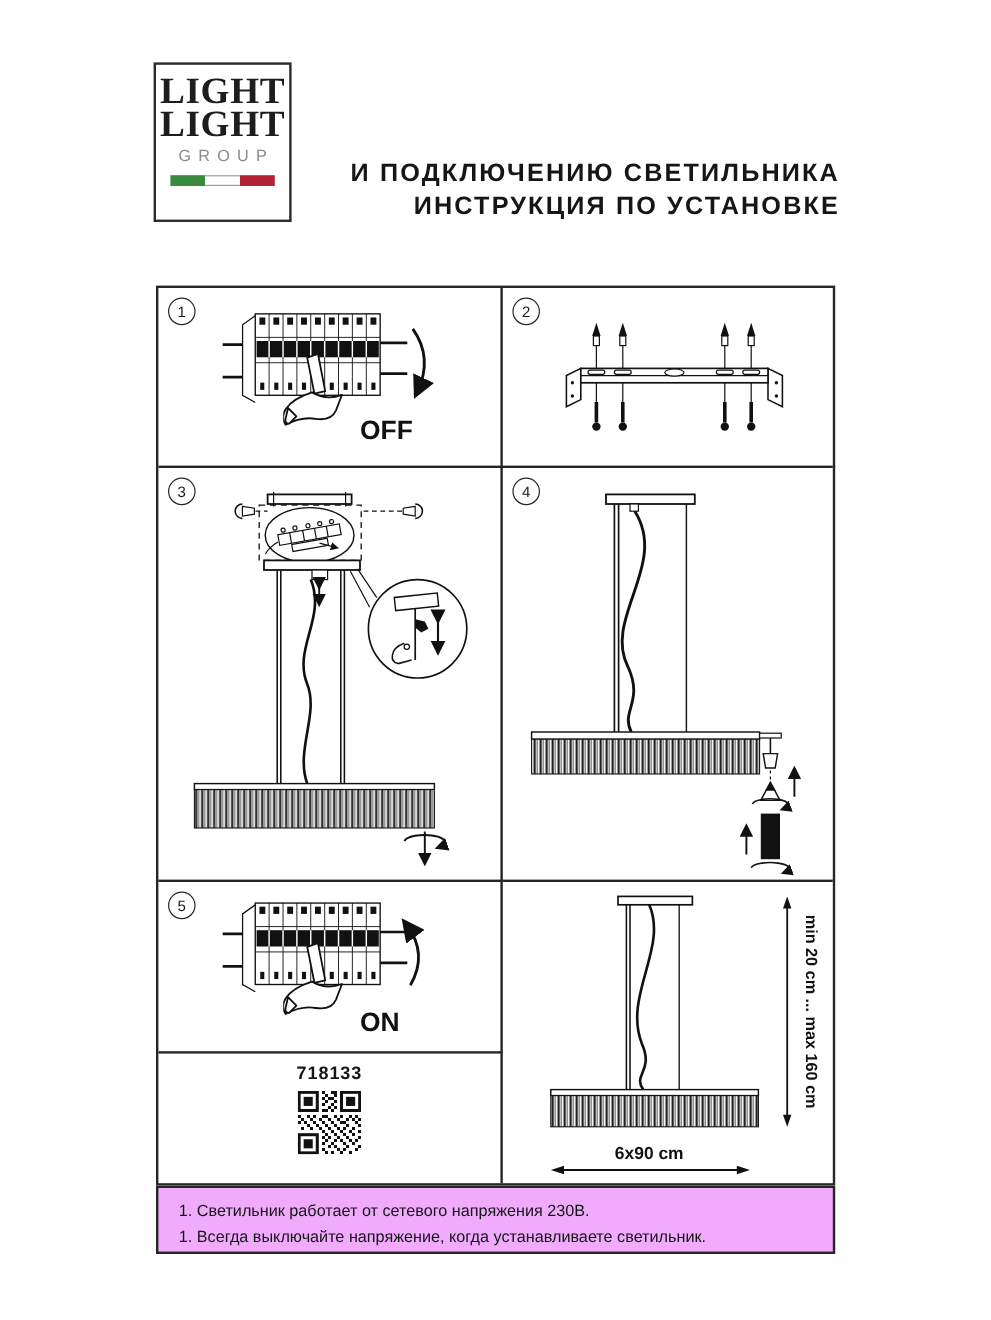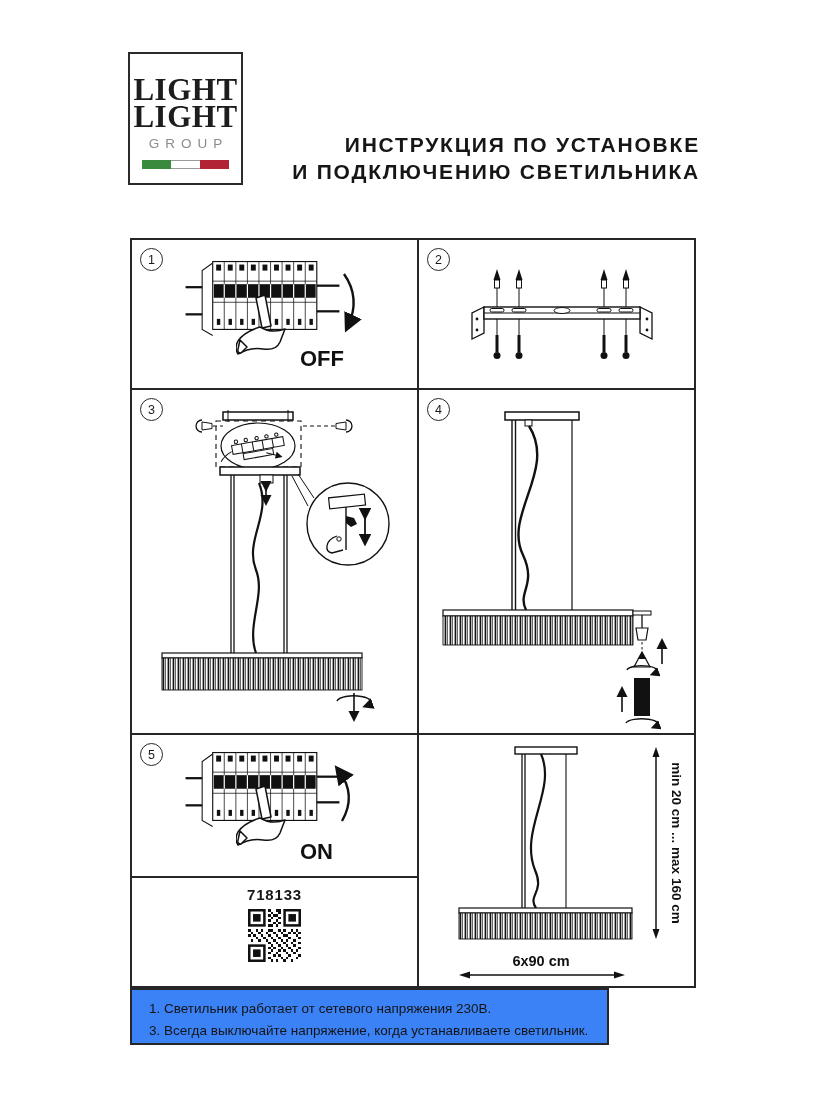--- a/index.html
+++ b/index.html
@@ -1,21 +1,21 @@
 <!DOCTYPE html>
 <html><head>
 <meta charset="utf-8">
 <style>
   html,body{margin:0;padding:0;background:#fff;}
   .page{position:relative;width:826px;height:1100px;background:#fff;overflow:hidden;
         font-family:"Liberation Sans",sans-serif;color:#1a1a1a;}
   
   .logo{position:absolute;left:128px;top:52px;width:115px;height:133px;border:2px solid #2b2b2b;
         box-sizing:border-box;display:flex;flex-direction:column;align-items:center;justify-content:flex-start;
-        padding-top:22px;background:#fff;}
+        padding-top:8px;background:#fff;}
   .logo-main{font-family:"Liberation Serif",serif;font-weight:700;font-size:31px;line-height:27px;
         letter-spacing:.5px;color:#1d1d1d;text-align:center;}
   .logo-sub{margin-top:6px;font-size:13.5px;letter-spacing:6px;color:#8b8b8b;text-indent:6px;text-align:left;}
   .flag{margin-top:9px;width:88px;height:9px;display:flex;}
   .flag .g{flex:1;background:#3a8a3e;}
   .flag .w{flex:1;background:#fff;border-top:1px solid #9a9a9a;border-bottom:1px solid #9a9a9a;box-sizing:border-box;}
   .flag .r{flex:1;background:#b22335;}
   
   .hdr-small{position:absolute;top:51px;right:126px;text-align:right;
         font-weight:700;font-size:20px;line-height:28px;letter-spacing:.8px;color:#161616;}
@@ -33,22 +33,22 @@
   .c6{left:287px;top:495px;width:275px;height:251px;}
   .badge{position:absolute;left:8px;top:8px;width:21px;height:21px;border:1.5px solid #262626;border-radius:50%;
         display:flex;align-items:center;justify-content:center;font-size:12.5px;font-weight:400;background:#fff;z-index:2;}
   .diagram{display:block;}
   
   .qrwrap{display:flex;justify-content:center;gap:16px;padding-top:8px;}
   .qrcol{display:flex;flex-direction:column;align-items:center;}
   .qrlabel{font-size:15px;font-weight:700;letter-spacing:.8px;margin-bottom:6px;color:#161616;}
   .qr{width:53px;height:53px;}
   
-  .notes{position:absolute;left:130px;top:988px;width:479px;height:57px;border:2px solid #262626;box-sizing:border-box;
-        padding:8px 10px 0 17px;font-size:13.5px;line-height:22px;color:#141414;background:#3b82f6;}
+  .notes{position:absolute;left:130px;top:988px;width:566px;height:57px;border:2px solid #262626;box-sizing:border-box;
+        padding:8px 10px 0 17px;font-size:13.5px;line-height:22px;color:#141414;background:#f0abfc;}
   svg text{font-family:"Liberation Sans",sans-serif;}
   .hidden-defs{position:absolute;width:0;height:0;overflow:hidden;}
 </style>
 </head>
 <body>
 
 <svg class="hidden-defs" aria-hidden="true">
   <defs>
     <marker id="mA" markerWidth="8" markerHeight="8" refX="5" refY="4" orient="auto">
       <path d="M0,0 L8,4 L0,8 Z" fill="#111"></path>
@@ -152,22 +152,22 @@
     </div>
     <div class="logo-sub">GROUP</div>
     <div class="flag">
       <div class="g"></div>
       <div class="w"></div>
       <div class="r"></div>
     </div>
   </div>
 
   <div class="hdr-title">
+    <div>И ПОДКЛЮЧЕНИЮ СВЕТИЛЬНИКА</div>
     <div>ИНСТРУКЦИЯ ПО УСТАНОВКЕ</div>
-    <div>И ПОДКЛЮЧЕНИЮ СВЕТИЛЬНИКА</div>
   </div>
 
   <div class="sheet">
 
     <div class="cell c1">
       <div class="badge">1</div>
       <svg class="diagram" width="285" height="148" viewBox="0 0 285 148">
         <use href="#breaker" x="52" y="14" width="160" height="89"></use>
         <use href="#hand" x="104" y="53" width="60" height="80"></use>
         <path d="M212,34 q17,24 4,52" fill="none" stroke="#111" stroke-width="2.4" marker-end="url(#mA)"></path>
@@ -383,16 +383,16 @@
           <line x1="46" y1="240" x2="200" y2="240" stroke="#111" stroke-width="1.5"></line>
           <polygon points="40,240 51,236.5 51,243.5" fill="#111"></polygon>
           <polygon points="206,240 195,236.5 195,243.5" fill="#111"></polygon>
         </g>
       </svg>
     </div>
   </div>
 
   <div class="notes">
     <div>1. Светильник работает от сетевого напряжения 230В.</div>
-    <div>3. Всегда выключайте напряжение, когда устанавливаете светильник.</div>
+    <div>1. Всегда выключайте напряжение, когда устанавливаете светильник.</div>
   </div>
 
 </div>
 
 </body></html>

